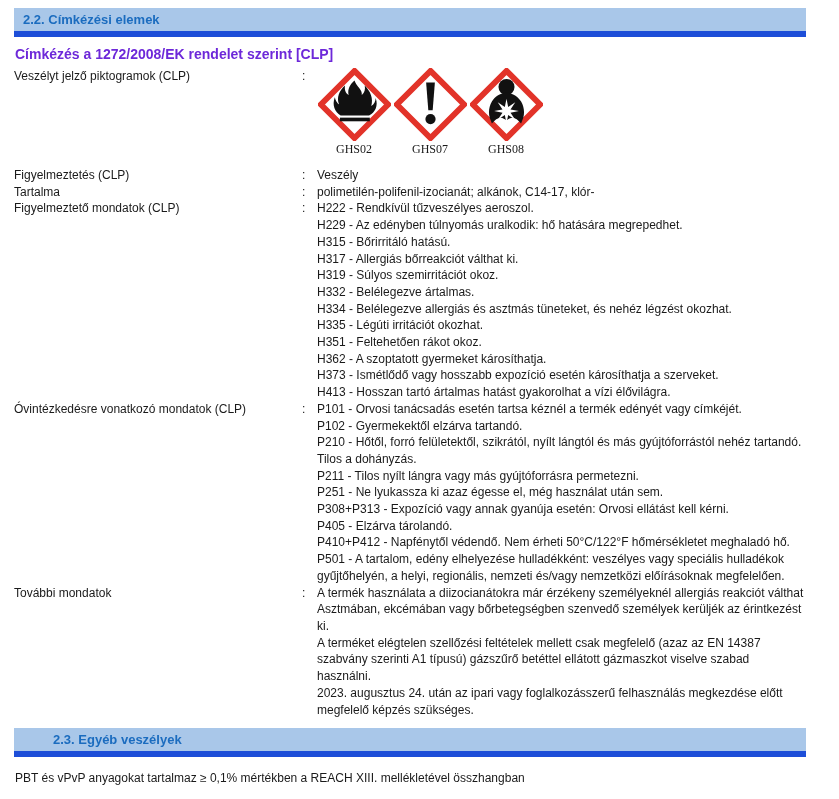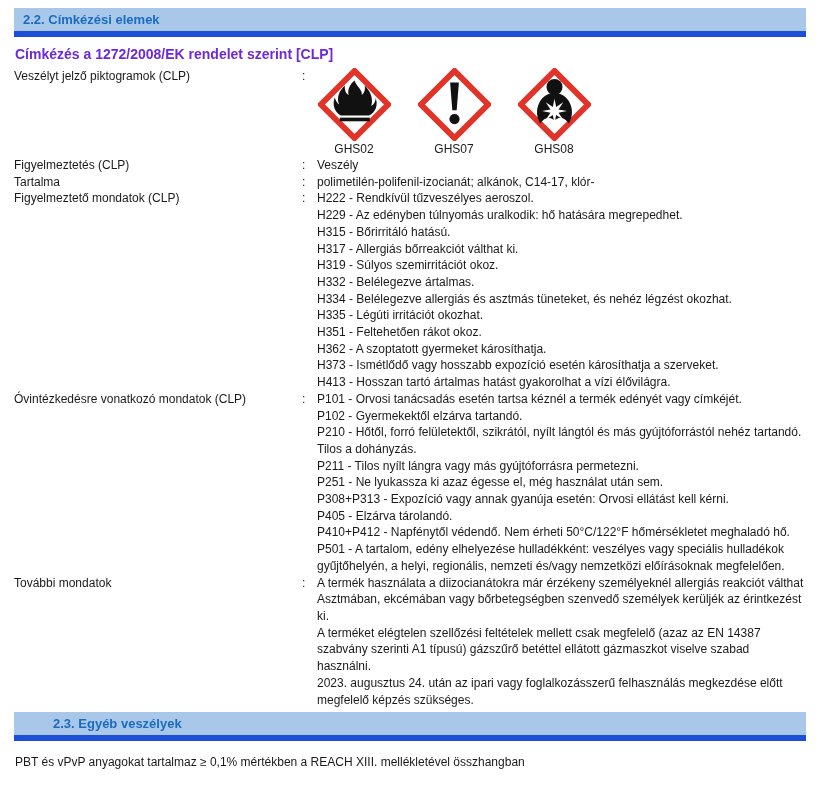--- a/index.html
+++ b/index.html
@@ -14,38 +14,38 @@
 
   .band {
     background: #a9c7e9;
     border-bottom: 6px solid #1d4ed8;
     color: #1b6cbf;
     font-weight: bold;
     font-size: 13px;
     padding: 4px 8px 3px 9px;
     line-height: 16px;
   }
-  .band23 { margin-top: 4px; padding-left: 39px; }
+  .band23 { margin-top: 10px; padding-left: 39px; }
 
   .subtitle {
     color: #6d28d9;
     font-weight: bold;
     font-size: 14px;
     margin: 10px 0 6px 1px;
     line-height: 15px;
   }
 
   .fields { font-size: 12px; line-height: 16.7px; }
   .field { display: flex; align-items: flex-start; }
   .f-label { width: 288px; flex: none; }
   .f-colon { width: 15px; flex: none; }
   .f-value { flex: 1; min-width: 0; }
   .v-line { white-space: nowrap; }
 
-  .picto-row { display: flex; gap: 26px; margin-bottom: 0; }
+  .picto-row { display: flex; gap: 2px; margin-bottom: 10px; font-family: Liberation Serif, serif; }
   .picto { width: 74px; text-align: center; }
   .picto .icon-wrap { display: block; width: 73px; height: 73px; margin: 0 auto; }
   .picto svg { width: 73px; height: 73px; display: block; }
   .picto-code { font-size: 12px; margin-top: 1px; line-height: 15px; }
 
   .footer-text { font-size: 12px; margin-top: 13px; margin-left: 1px; line-height: 16px; }
 </style>
 </head>
 <body>
 

